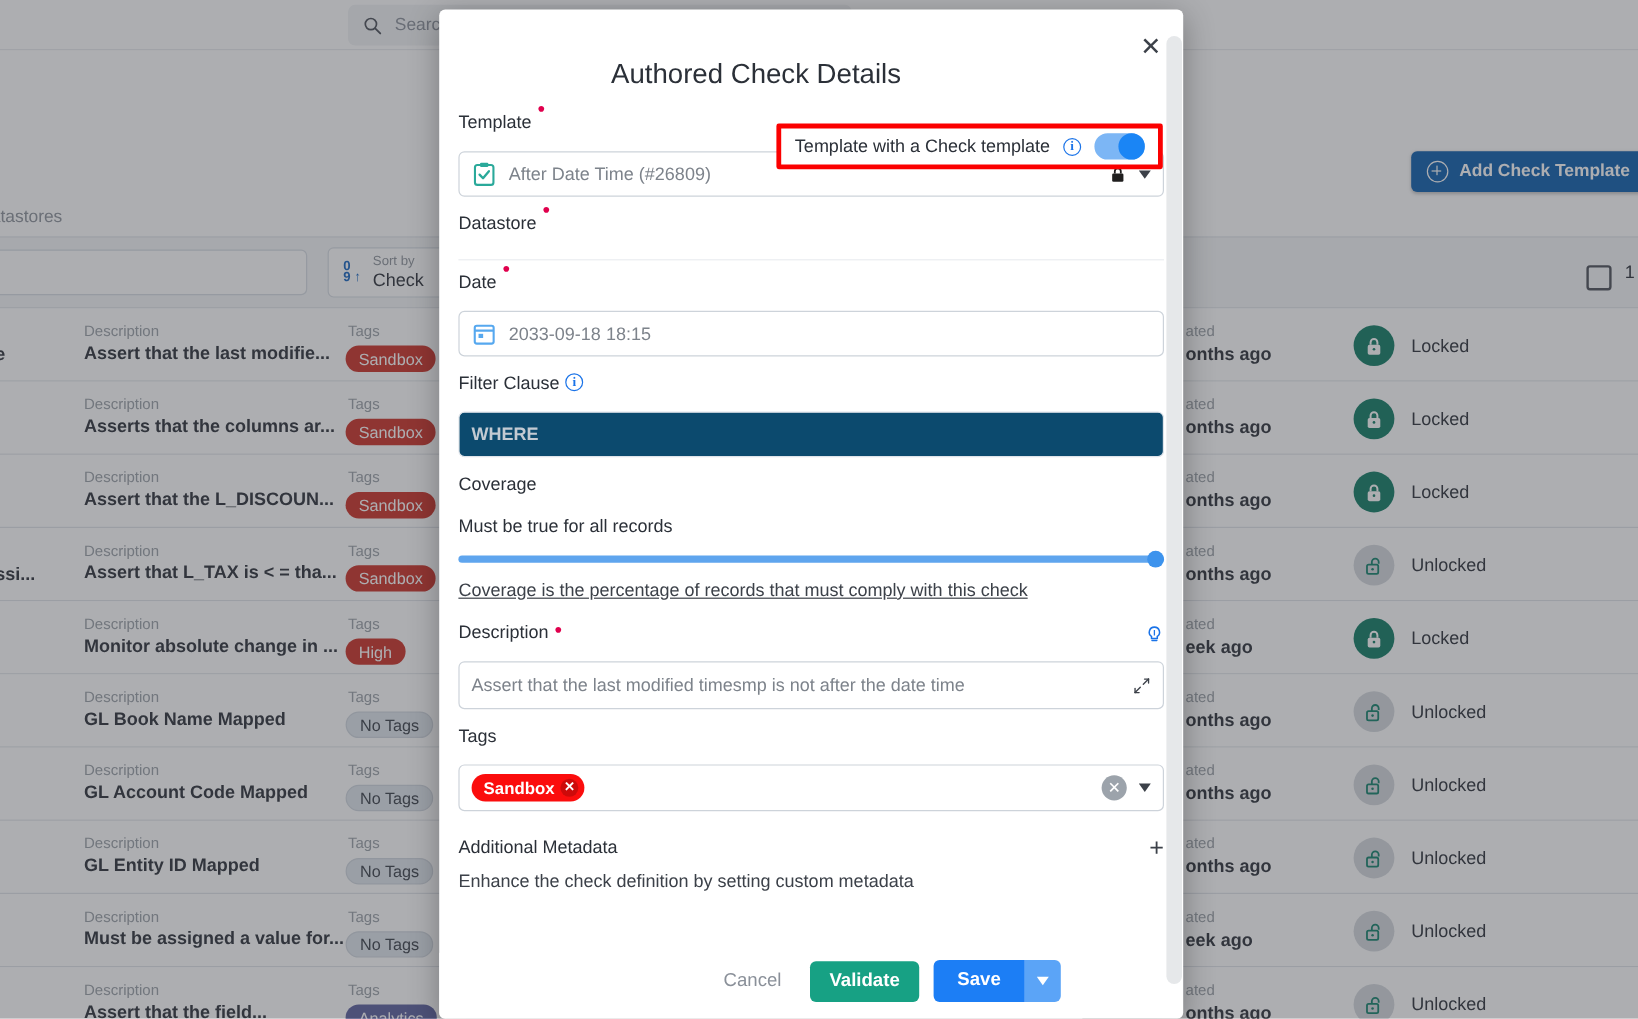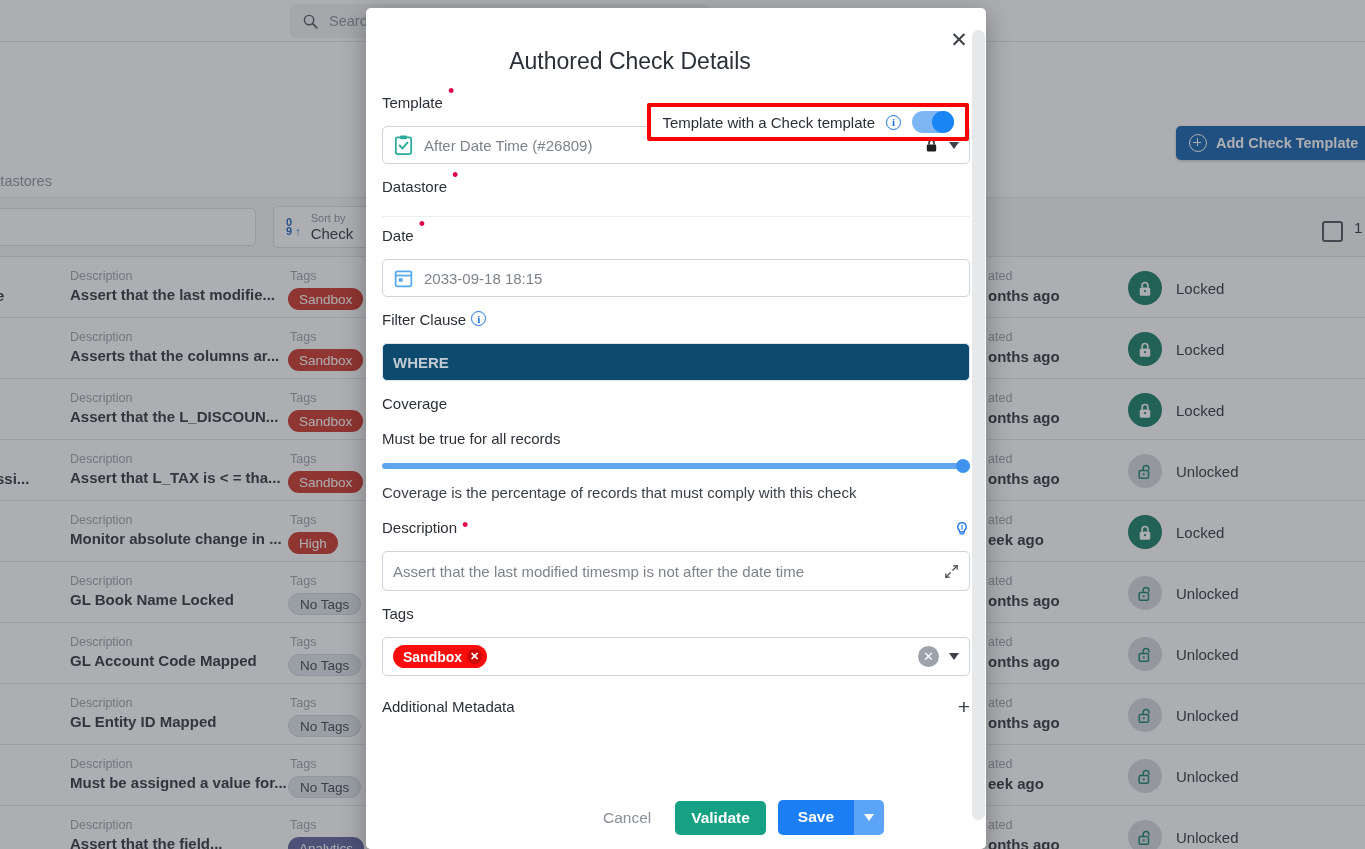--- a/index.html
+++ b/index.html
@@ -200,21 +200,21 @@
   .cov-sub { font-size: 15px; color: #2b3038; margin-top: 9px; }
   .slider { position: relative; height: 18px; margin-top: 10px; }
   .slider .track {
     position: absolute; left: 0; right: 0; top: 6px; height: 6px;
     border-radius: 3px; background: #5fa5ee;
   }
   .slider .thumb {
     position: absolute; right: 0; top: 2px; width: 14px; height: 14px;
     border-radius: 50%; background: #3d93ed;
   }
-  .cov-help { font-size: 15px; color: #3c4149; margin-top: 9px; }
+  .cov-help { font-size: 15px; color: #3c4149; margin-top: 9px; text-decoration: underline; }
 
   .bulb { width: 16px; height: 20px; }
 
   .expand-ic { width: 15px; height: 15px; flex: none; color: #3c4149; }
 
   
   .tag-chip {
     height: 23px; border-radius: 12px; background: #fb0d0d; color: #fff;
     display: inline-flex; align-items: center; gap: 5px; padding: 0 5px 0 10px;
     font-size: 14px; font-weight: 600;
@@ -408,21 +408,21 @@
                 <circle cx="12" cy="15.4" r="1.5" fill="#0f7a63"></circle>
               </svg>
             </span>
             <span class="lock-txt">Locked</span>
           </div>
         </div>
         <div class="bg-row">
           <div class="row-left-frag"></div>
           <div class="cell-desc">
             <div class="cell-lbl">Description</div>
-            <div class="cell-val">GL Book Name Locked</div>
+            <div class="cell-val">GL Book Name Mapped</div>
           </div>
           <div class="cell-tagslbl">Tags</div>
           <span class="tag-pill tag-none">No Tags</span>
           <div class="cell-updlbl">ated</div>
           <div class="cell-updval">onths ago</div>
           <div class="lock-wrap">
             <span class="lock-circ lock-off">
               <svg width="18" height="19" viewBox="0 0 24 24">
                 <rect x="4.2" y="10.8" width="12.5" height="10.2" rx="1.8" fill="none" stroke="#11806a" stroke-width="2"></rect>
                 <path d="M9.6 10.8 V7.8 a3.8 3.8 0 0 1 7.6 0 V9.6" fill="none" stroke="#11806a" stroke-width="2"></path>
@@ -640,20 +640,21 @@
             </span>
           <span class="clear-circ">✕</span>
           <span class="caret"></span>
         </div>
       </div>
 
       <div class="meta-row">
         <span class="meta-title">Additional Metadata</span>
         <span class="meta-plus">+</span>
       </div>
+      <div class="meta-help">Enhance the check definition by setting custom metadata</div>
 
     </div>
 
     <div class="modal-scrollbar"></div>
 
     <div class="modal-footer">
       <span class="btn-cancel">Cancel</span>
       <span class="btn-validate">Validate</span>
       <span style="display:flex;align-items:stretch">
         <span class="btn-save">Save</span>

